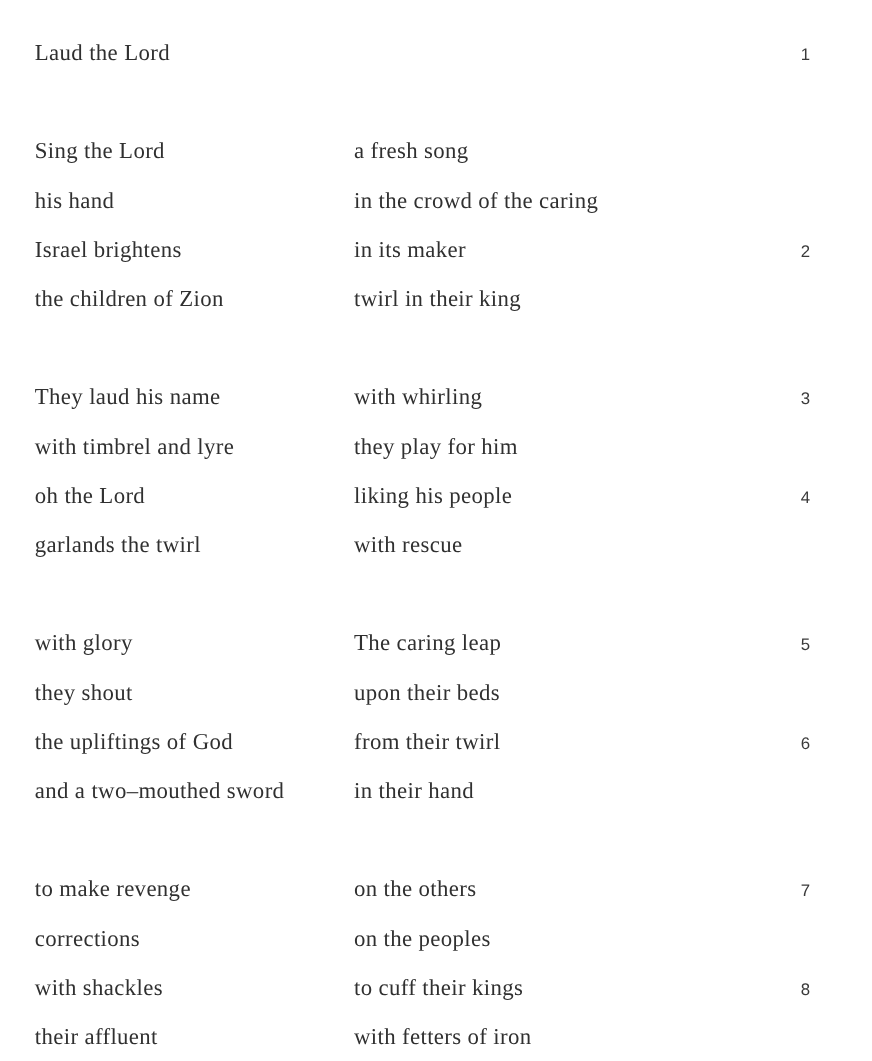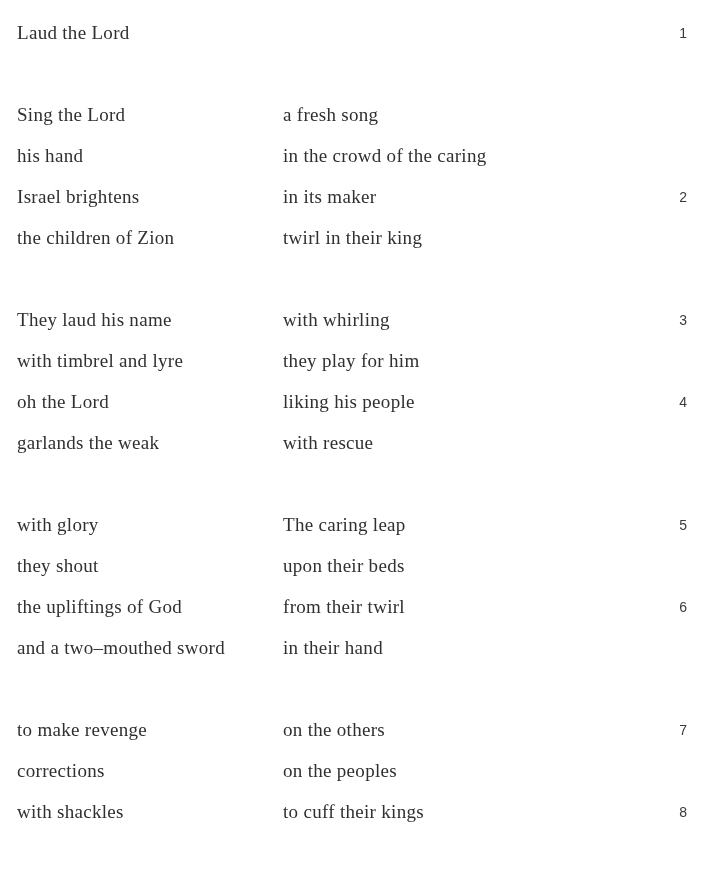--- a/index.html
+++ b/index.html
@@ -17,21 +17,21 @@
   }
   .page{
     width:727px;
     height:884px;
     padding:12px 40px 0 17px;
     font-family:"Liberation Serif","DejaVu Serif",serif;
     font-size:19px;
     letter-spacing:0.3px;
     color:var(--text-color);
   }
-  .stanza{margin:0;}
+  .stanza{margin:12px;}
   .stanza + .stanza{margin-top:41px;}
   .row{
     display:grid;
     grid-template-columns:266px 1fr 30px;
     height:41px;
     align-items:center;
   }
   .hemistich{
     white-space:nowrap;
     overflow:visible;
@@ -87,21 +87,21 @@
         <span class="hemistich left">with timbrel and lyre</span>
         <span class="hemistich right">they play for him</span>
         <span class="verse-num"></span>
       </div>
       <div class="row">
         <span class="hemistich left">oh the Lord</span>
         <span class="hemistich right">liking his people</span>
         <span class="verse-num">4</span>
       </div>
       <div class="row">
-        <span class="hemistich left">garlands the weak</span>
+        <span class="hemistich left">garlands the twirl</span>
         <span class="hemistich right">with rescue</span>
         <span class="verse-num"></span>
       </div>
     </div>
     <div class="stanza">
       <div class="row">
         <span class="hemistich right">with glory</span>
         <span class="hemistich left">The caring leap</span>
         <span class="verse-num">5</span>
       </div>
@@ -130,14 +130,19 @@
       <div class="row">
         <span class="hemistich left">corrections</span>
         <span class="hemistich right">on the peoples</span>
         <span class="verse-num"></span>
       </div>
       <div class="row">
         <span class="hemistich right">with shackles</span>
         <span class="hemistich left">to cuff their kings</span>
         <span class="verse-num">8</span>
       </div>
+      <div class="row">
+        <span class="hemistich left">their affluent</span>
+        <span class="hemistich right">with fetters of iron</span>
+        <span class="verse-num"></span>
+      </div>
     </div>
   </div>
 
 </body></html>

